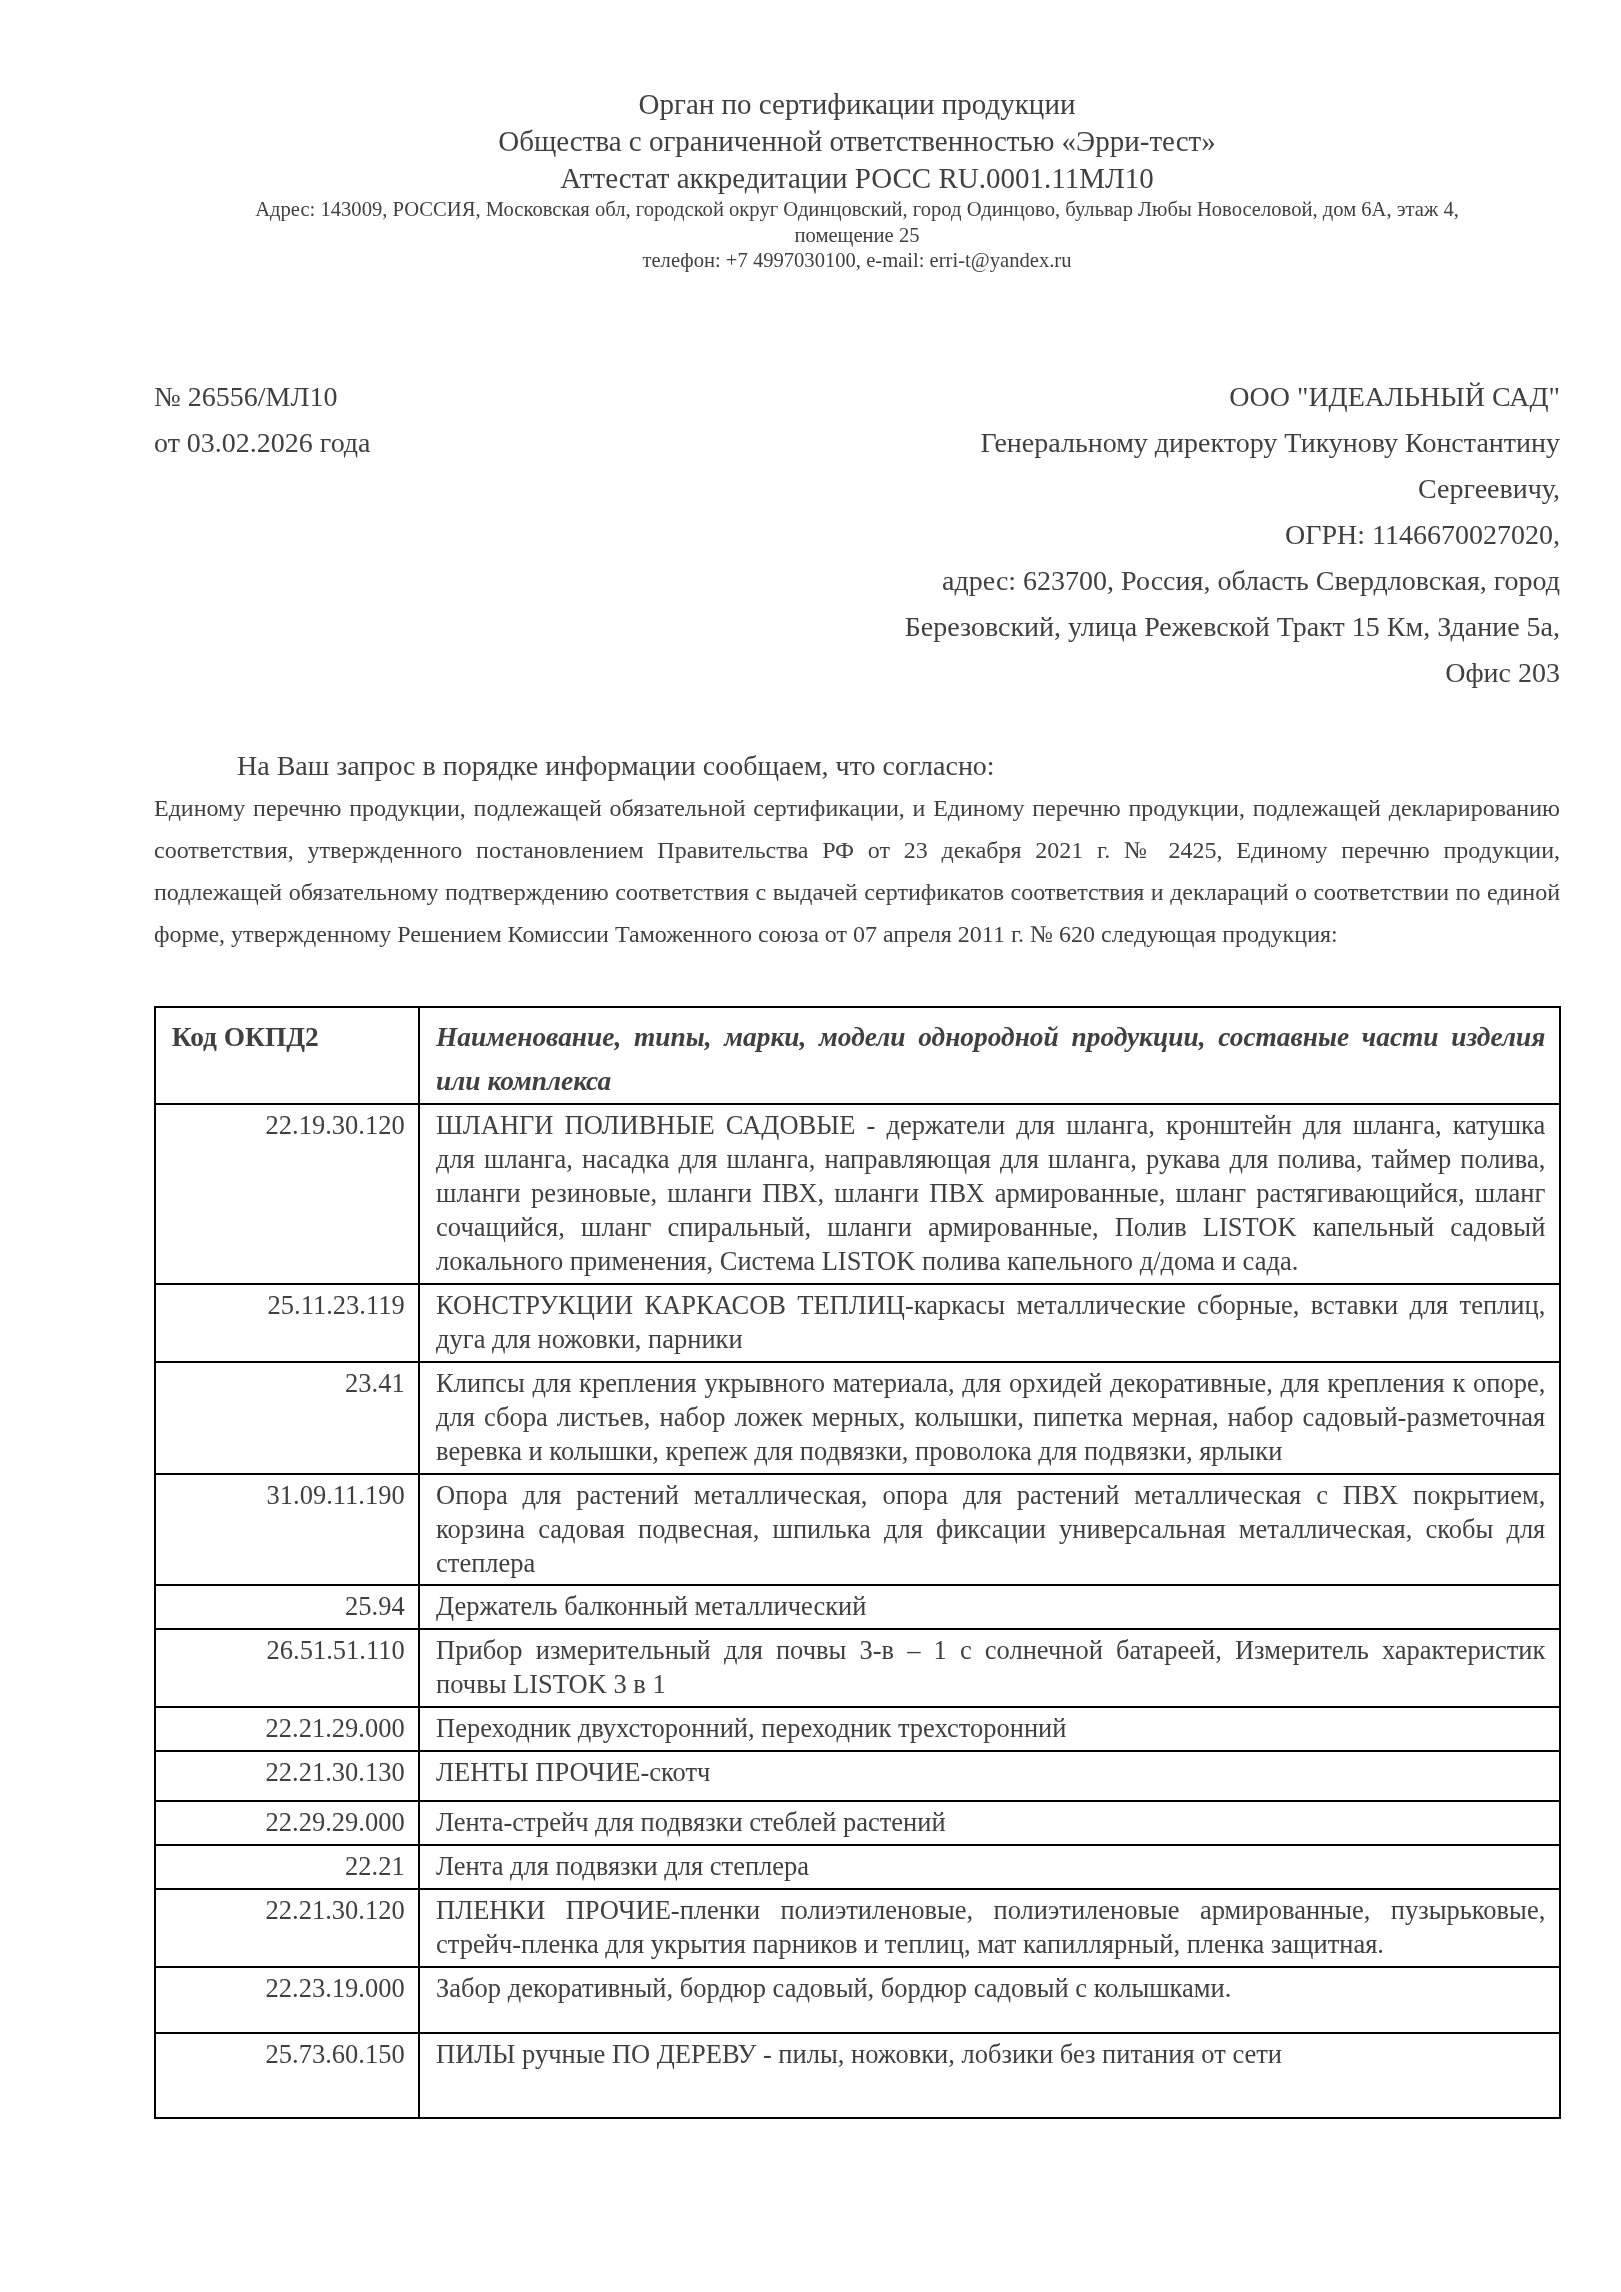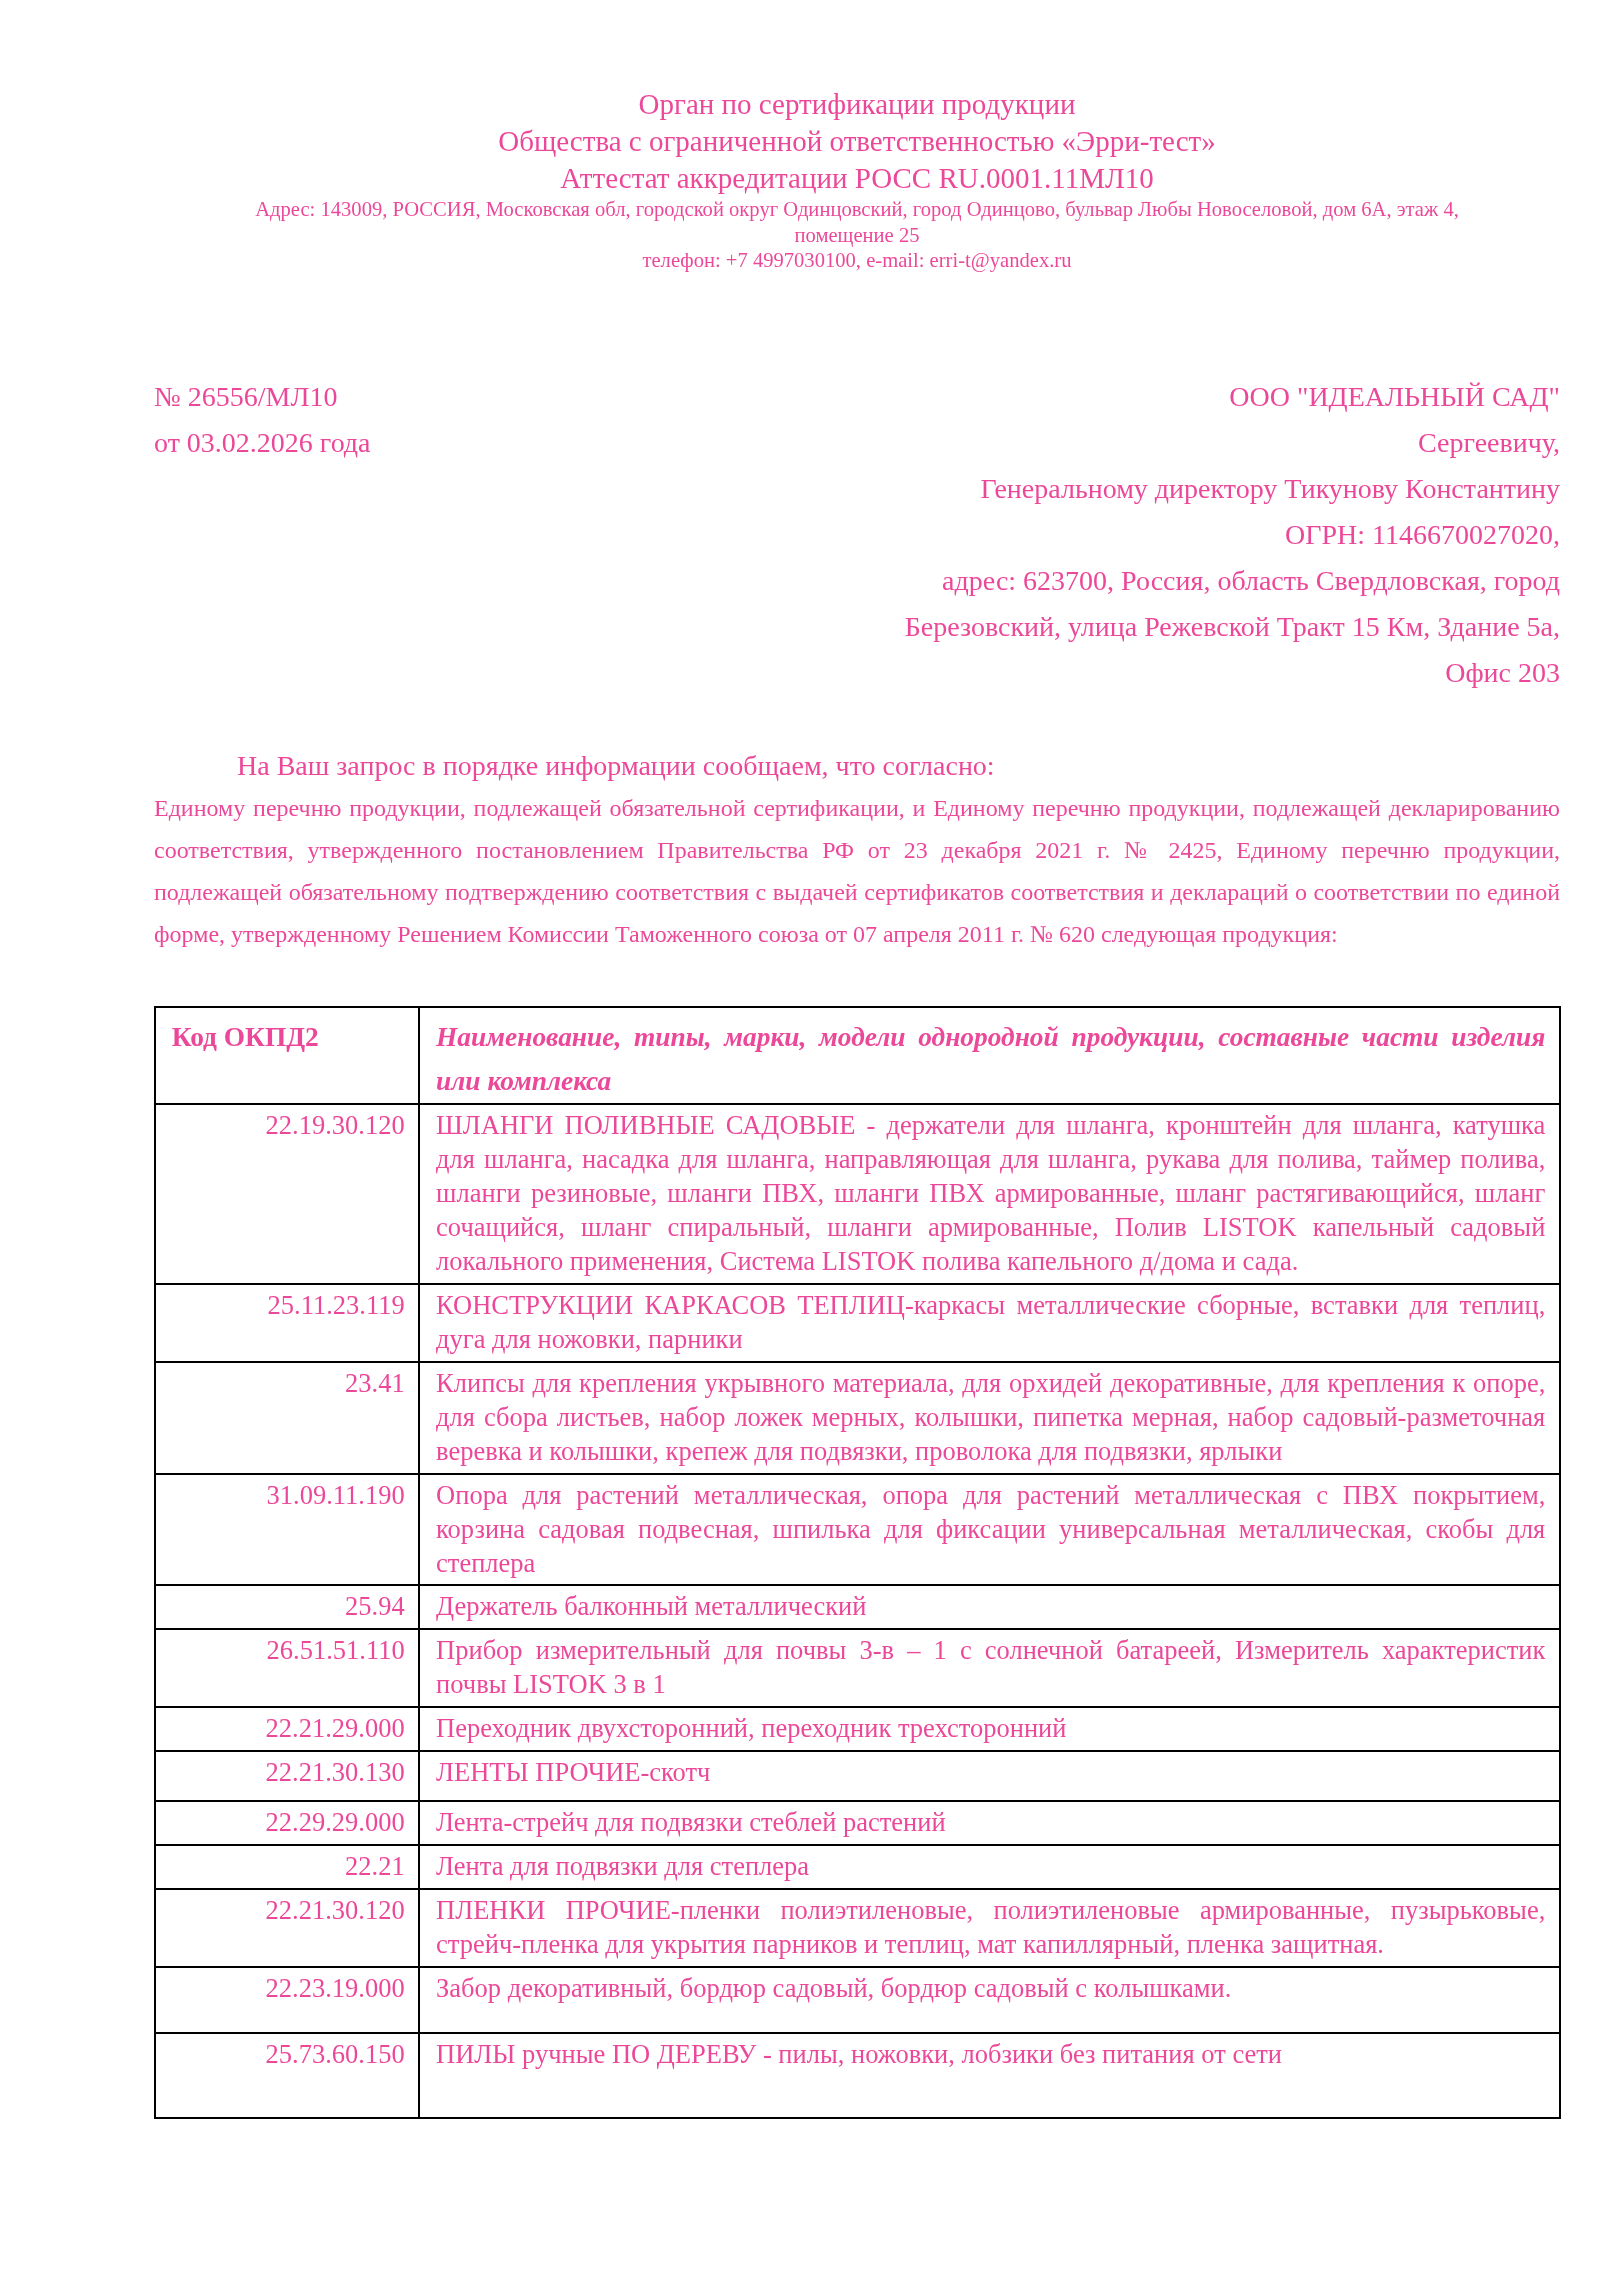--- a/index.html
+++ b/index.html
@@ -1,21 +1,21 @@
 <!DOCTYPE html>
 <html lang="ru"><head>
 <meta charset="utf-8">
 <style>
   html,body { margin:0; padding:0; background:#e8e8e8; }
   .page {
     position:relative;
     width:1621px; height:2293px;
     margin:0 auto;
     background:#ffffff;
-    color:#ec4899;
+    color:#404040;
     font-family:"Liberation Serif","DejaVu Serif",serif;
     box-sizing:border-box;
     padding:86px 61px 0 154px;
     overflow:hidden;
   }
   
   .letterhead { text-align:center; }
   .lh-title { font-size:29px; line-height:37px; white-space:nowrap; }
   .lh-small { font-size:20.6px; line-height:25.5px; }
   
@@ -75,23 +75,23 @@
 
   <div class="ref-row">
     <div class="ref-block">
       <div>№ 26556/МЛ10</div>
       <div>от 03.02.2026 года</div>
     </div>
     <div class="recipient-block">
 
         <div class="recipient-line">ООО "ИДЕАЛЬНЫЙ САД"</div>
 
+        <div class="recipient-line">Генеральному директору Тикунову Константину</div>
+
         <div class="recipient-line">Сергеевичу,</div>
-
-        <div class="recipient-line">Генеральному директору Тикунову Константину</div>
 
         <div class="recipient-line">ОГРН: 1146670027020,</div>
 
         <div class="recipient-line">адрес: 623700, Россия, область Свердловская, город</div>
 
         <div class="recipient-line">Березовский, улица Режевской Тракт 15 Км, Здание 5а,</div>
 
         <div class="recipient-line">Офис 203</div>
       </div>
   </div>

